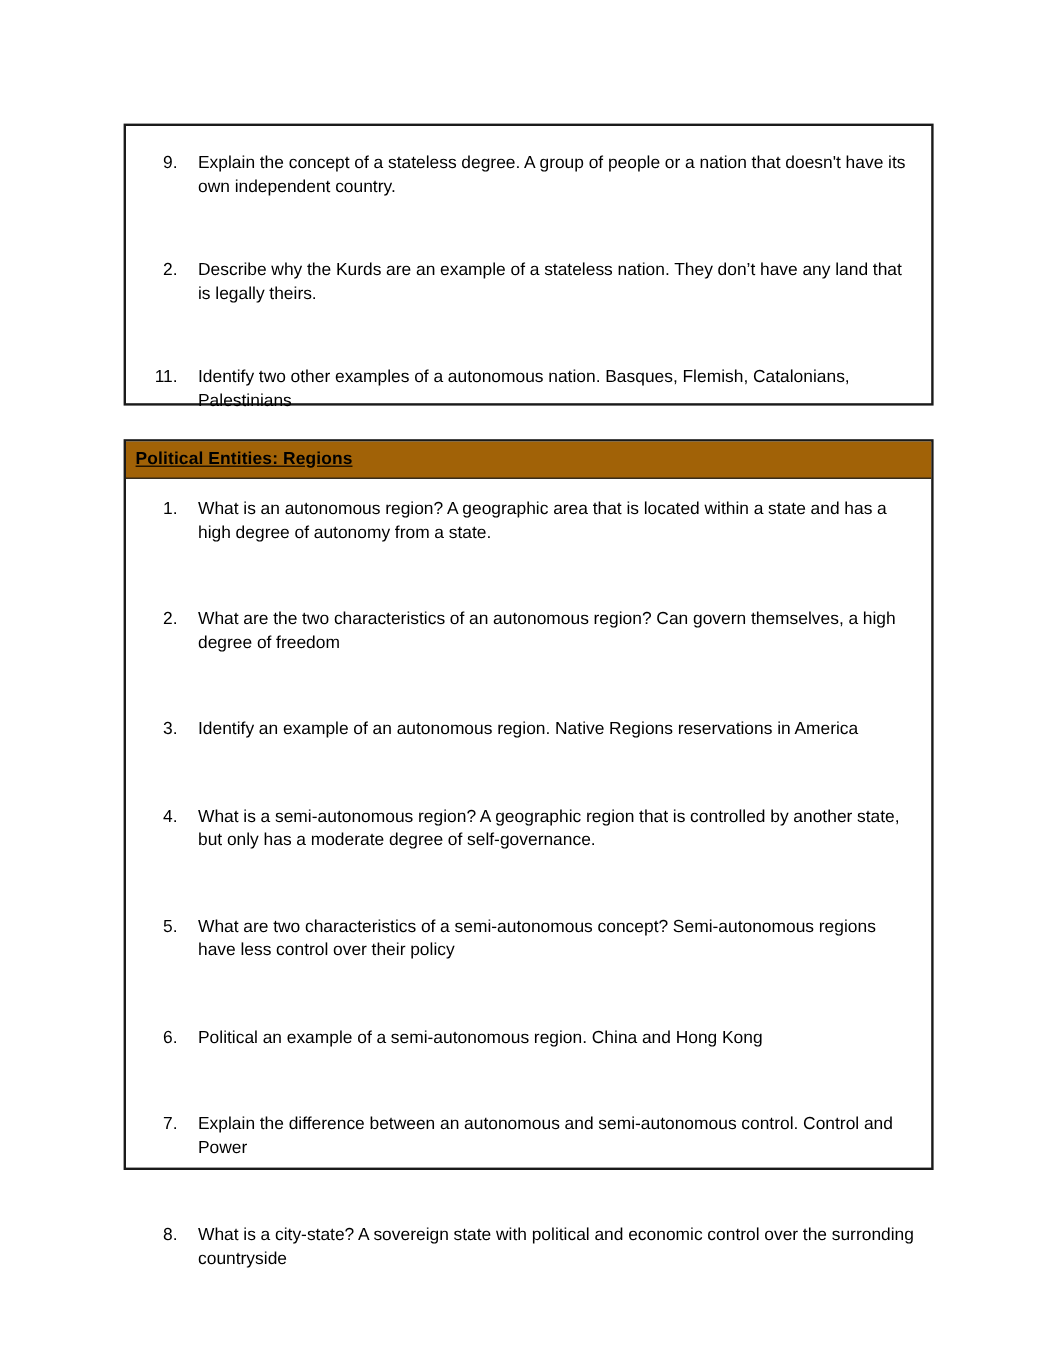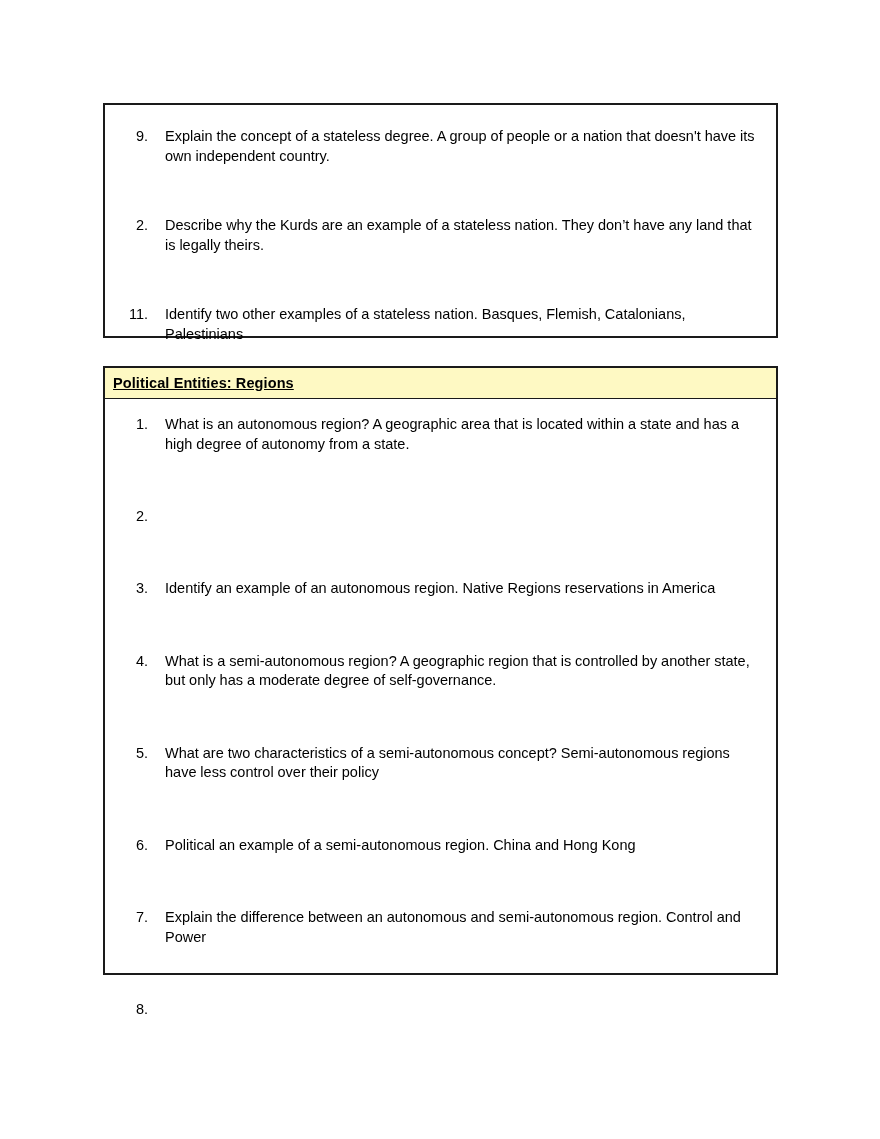--- a/index.html
+++ b/index.html
@@ -45,21 +45,21 @@
     top: 366px;
     width: 675px;
     height: 609px;
   }
 
   
   .section-header {
     box-sizing: border-box;
     width: 100%;
     height: 31px;
-    background: #fef9c3;
+    background: #a16207;
     border-bottom: 1px solid #1a1a1a;
     display: flex;
     align-items: center;
     padding-left: 8px;
   }
   .section-header-text {
     font-size: 14.5px;
     font-weight: bold;
     text-decoration: underline;
     letter-spacing: 0.1px;
@@ -130,41 +130,42 @@
         <span class="qtext">Explain the concept of a stateless degree. A group of people or a nation that doesn't have its own independent country.</span>
       </li>
 
       <li class="qitem">
         <span class="qnum">2.</span>
         <span class="qtext">Describe why the Kurds are an example of a stateless nation. They don’t have any land that is legally theirs.</span>
       </li>
 
       <li class="qitem">
         <span class="qnum">11.</span>
-        <span class="qtext">Identify two other examples of a stateless nation. Basques, Flemish, Catalonians, Palestinians</span>
+        <span class="qtext">Identify two other examples of a autonomous nation. Basques, Flemish, Catalonians, Palestinians</span>
       </li>
 
     </ul>
   </div>
 
   <div class="section-box" id="box-regions">
 
     <div class="section-header">
       <span class="section-header-text">Political Entities: Regions</span>
     </div>
 
     <ul class="qlist qlist-inner">
 
       <li class="qitem">
         <span class="qnum">1.</span>
         <span class="qtext">What is an autonomous region? A geographic area that is located within a state and has a high degree of autonomy from a state.</span>
       </li>
 
       <li class="qitem">
         <span class="qnum">2.</span>
+        <span class="qtext">What are the two characteristics of an autonomous region? Can govern themselves, a high degree of freedom</span>
       </li>
 
       <li class="qitem">
         <span class="qnum">3.</span>
         <span class="qtext">Identify an example of an autonomous region. Native Regions reservations in America</span>
       </li>
 
       <li class="qitem">
         <span class="qnum">4.</span>
         <span class="qtext">What is a semi-autonomous region? A geographic region that is controlled by another state, but only has a moderate degree of self-governance.</span>
@@ -175,23 +176,24 @@
         <span class="qtext">What are two characteristics of a semi-autonomous concept? Semi-autonomous regions have less control over their policy</span>
       </li>
 
       <li class="qitem">
         <span class="qnum">6.</span>
         <span class="qtext">Political an example of a semi-autonomous region. China and Hong Kong</span>
       </li>
 
       <li class="qitem">
         <span class="qnum">7.</span>
-        <span class="qtext">Explain the difference between an autonomous and semi-autonomous region. Control and Power</span>
+        <span class="qtext">Explain the difference between an autonomous and semi-autonomous control. Control and Power</span>
       </li>
 
       <li class="qitem">
         <span class="qnum">8.</span>
+        <span class="qtext">What is a city-state? A sovereign state with political and economic control over the surronding countryside</span>
       </li>
 
     </ul>
   </div>
 
 </div>
 
 </body></html>

